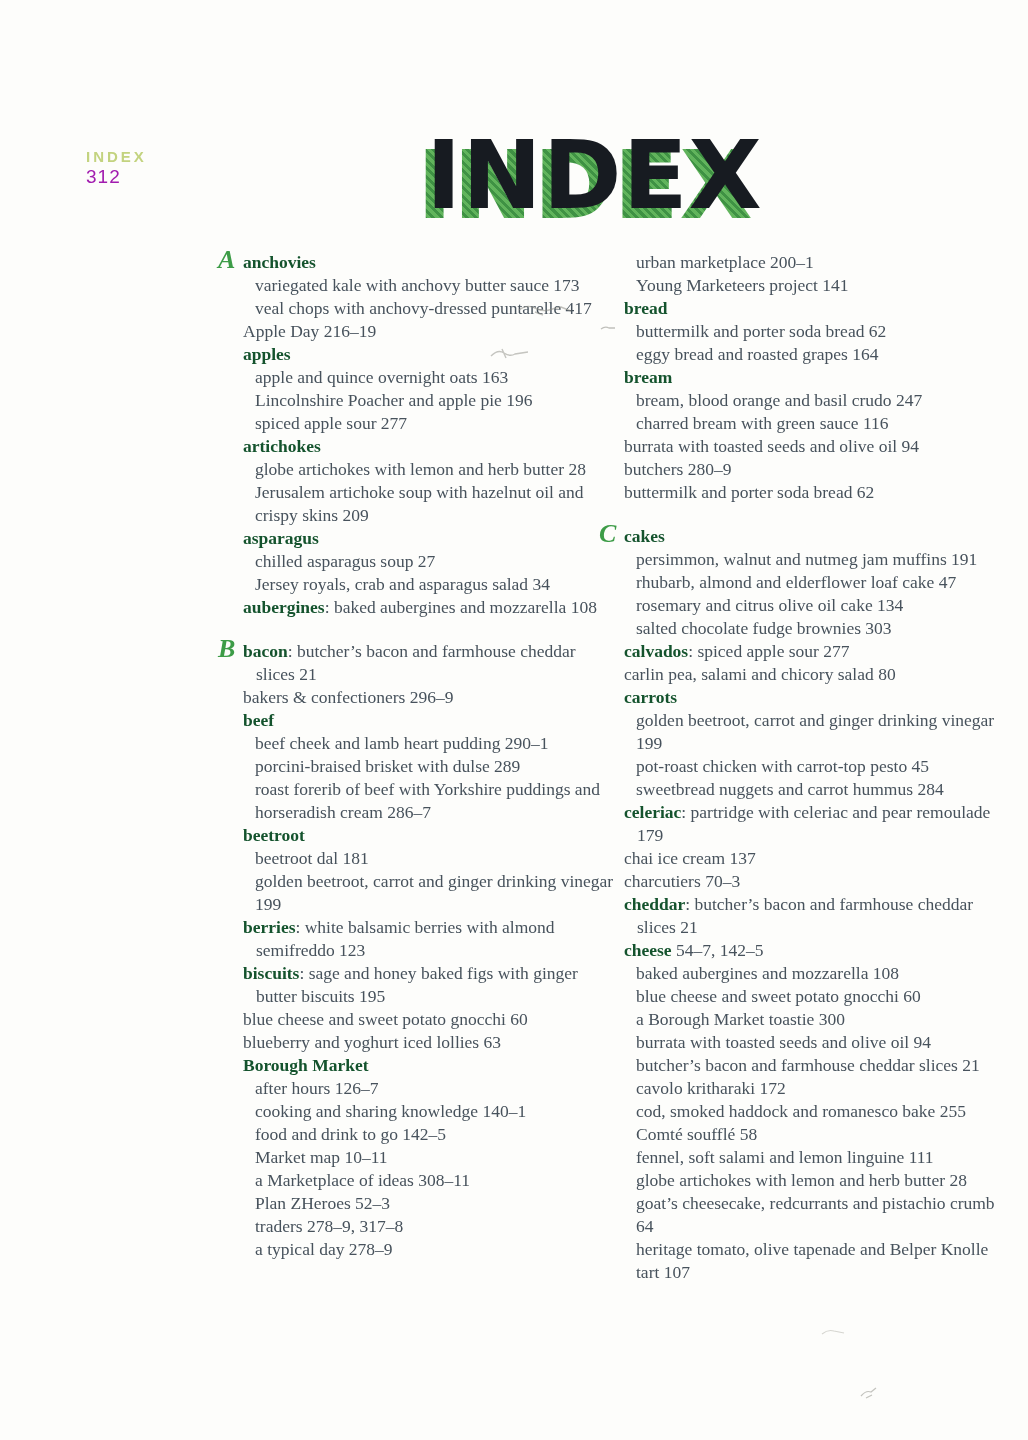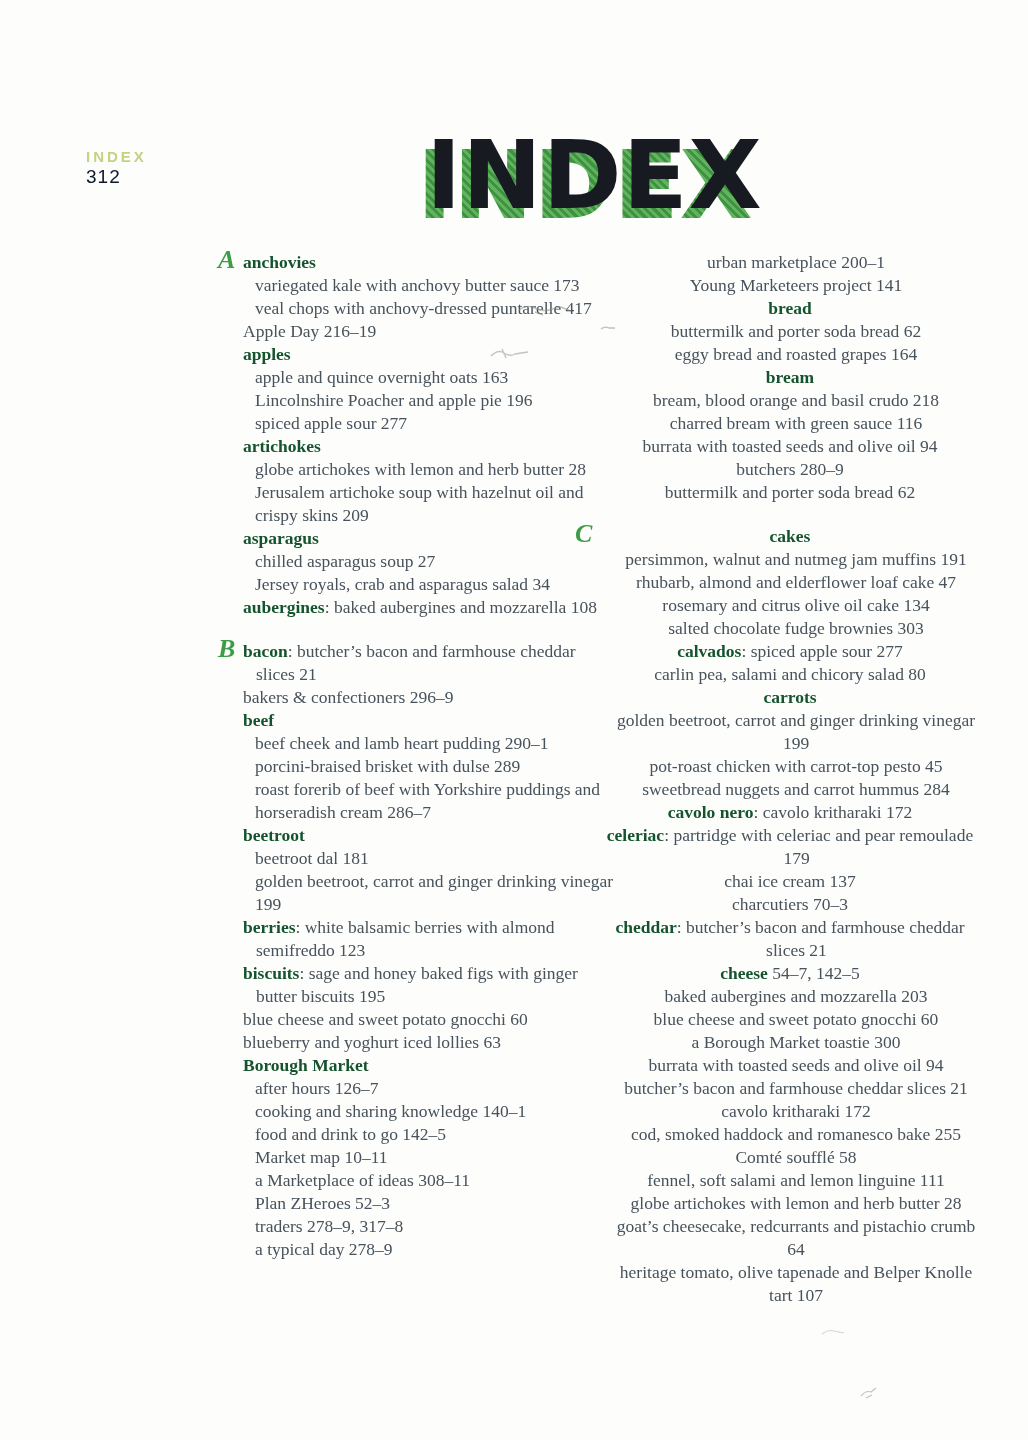--- a/index.html
+++ b/index.html
@@ -10,21 +10,21 @@
   }
   
   .folio{position:absolute;left:86px;top:148px;}
   .folio .running-head{
     font-family:"Liberation Sans", sans-serif;
     font-size:15px;font-weight:bold;letter-spacing:3px;
     color:#c3d37f;
   }
   .folio .page-number{
     font-family:"Liberation Sans", sans-serif;
-    font-size:19px;color:#0f172a;margin-top:1px;letter-spacing:1px;
+    font-size:19px;color:#a21caf;margin-top:1px;letter-spacing:1px;
   }
   
   .big-title{
     position:absolute;left:426px;top:128px;width:380px;height:100px;
   }
   .big-title span{
     position:absolute;left:0;top:0;white-space:nowrap;
     font-family:"DejaVu Sans", sans-serif;
     font-weight:bold;font-size:95px;line-height:95px;letter-spacing:1px;
   }
@@ -36,21 +36,21 @@
     .title-back{
       background:repeating-linear-gradient(45deg,#61b45c 0 3px,#3f9244 3px 6px);
       -webkit-background-clip:text;background-clip:text;
       color:transparent;
     }
   }
   .title-front{color:#171b21;}
   
   .col{position:absolute;top:251px;color:#47525c;}
   #col-1{left:243px;width:372px;}
-  #col-2{left:600px;width:380px;text-align:center;}
+  #col-2{left:624px;width:380px;}
   .group{position:relative;margin-bottom:21px;}
   .line{
     font-size:17.5px;line-height:23px;
     padding-left:13px;text-indent:-13px; 
   }
   .line.indent-1{padding-left:12px;text-indent:0;}
   .line .b{font-weight:bold;color:#14532d;}
   .letter{
     position:absolute;left:-25px;top:-4px;
     font-family:"Liberation Serif", serif;
@@ -119,46 +119,45 @@
     </div>
   </div>
 <div class="col" id="col-2">
     <div class="group">
       <div class="line indent-1"><span>urban marketplace 200–1</span></div>
       <div class="line indent-1"><span>Young Marketeers project 141</span></div>
       <div class="line indent-0"><span class="b">bread</span></div>
       <div class="line indent-1"><span>buttermilk and porter soda bread 62</span></div>
       <div class="line indent-1"><span>eggy bread and roasted grapes 164</span></div>
       <div class="line indent-0"><span class="b">bream</span></div>
-      <div class="line indent-1"><span>bream, blood orange and basil crudo 218</span></div>
+      <div class="line indent-1"><span>bream, blood orange and basil crudo 247</span></div>
       <div class="line indent-1"><span>charred bream with green sauce 116</span></div>
       <div class="line indent-0"><span>burrata with toasted seeds and olive oil 94</span></div>
       <div class="line indent-0"><span>butchers 280–9</span></div>
       <div class="line indent-0"><span>buttermilk and porter soda bread 62</span></div>
     </div>
     <div class="group">
       <span class="letter">C</span>
       <div class="line indent-0"><span class="b">cakes</span></div>
       <div class="line indent-1"><span>persimmon, walnut and nutmeg jam muffins 191</span></div>
       <div class="line indent-1"><span>rhubarb, almond and elderflower loaf cake 47</span></div>
       <div class="line indent-1"><span>rosemary and citrus olive oil cake 134</span></div>
       <div class="line indent-1"><span>salted chocolate fudge brownies 303</span></div>
       <div class="line indent-0"><span class="b">calvados</span><span>: spiced apple sour 277</span></div>
       <div class="line indent-0"><span>carlin pea, salami and chicory salad 80</span></div>
       <div class="line indent-0"><span class="b">carrots</span></div>
       <div class="line indent-1"><span>golden beetroot, carrot and ginger drinking vinegar 199</span></div>
       <div class="line indent-1"><span>pot-roast chicken with carrot-top pesto 45</span></div>
       <div class="line indent-1"><span>sweetbread nuggets and carrot hummus 284</span></div>
-      <div class="line indent-0"><span class="b">cavolo nero</span><span>: cavolo kritharaki 172</span></div>
       <div class="line indent-0"><span class="b">celeriac</span><span>: partridge with celeriac and pear remoulade 179</span></div>
       <div class="line indent-0"><span>chai ice cream 137</span></div>
       <div class="line indent-0"><span>charcutiers 70–3</span></div>
       <div class="line indent-0"><span class="b">cheddar</span><span>: butcher’s bacon and farmhouse cheddar slices 21</span></div>
       <div class="line indent-0"><span class="b">cheese</span><span> 54–7, 142–5</span></div>
-      <div class="line indent-1"><span>baked aubergines and mozzarella 203</span></div>
+      <div class="line indent-1"><span>baked aubergines and mozzarella 108</span></div>
       <div class="line indent-1"><span>blue cheese and sweet potato gnocchi 60</span></div>
       <div class="line indent-1"><span>a Borough Market toastie 300</span></div>
       <div class="line indent-1"><span>burrata with toasted seeds and olive oil 94</span></div>
       <div class="line indent-1"><span>butcher’s bacon and farmhouse cheddar slices 21</span></div>
       <div class="line indent-1"><span>cavolo kritharaki 172</span></div>
       <div class="line indent-1"><span>cod, smoked haddock and romanesco bake 255</span></div>
       <div class="line indent-1"><span>Comté soufflé 58</span></div>
       <div class="line indent-1"><span>fennel, soft salami and lemon linguine 111</span></div>
       <div class="line indent-1"><span>globe artichokes with lemon and herb butter 28</span></div>
       <div class="line indent-1"><span>goat’s cheesecake, redcurrants and pistachio crumb 64</span></div>

